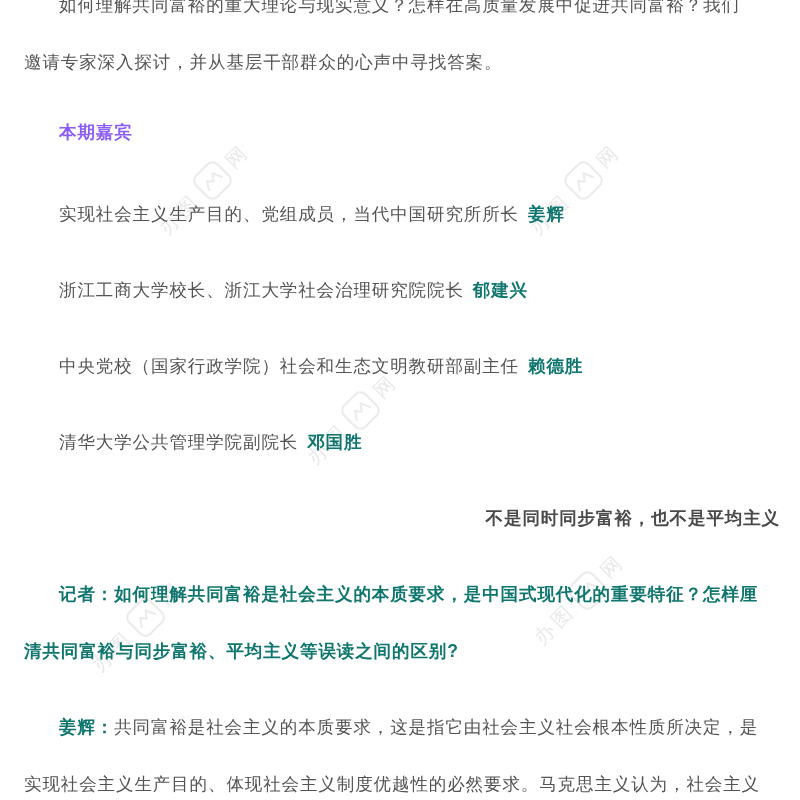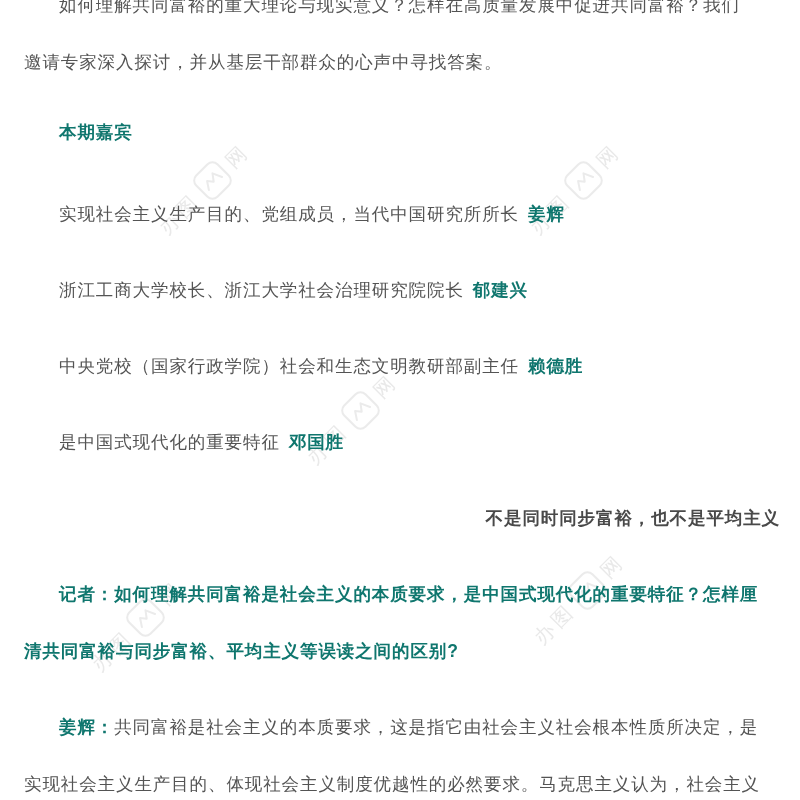--- a/index.html
+++ b/index.html
@@ -52,21 +52,21 @@
     font-size: 17.5px;
     line-height: 57px;
     letter-spacing: 0.9px;
     color: #545454;
     text-indent: 2em;
     white-space: pre-line;
   }
   .para.first { margin-bottom: 13px; }
   .para.heading {
     font-weight: bold;
-    color: #0f766e;
+    color: #8b5cf6;
     margin-bottom: 25px;
   }
   .para b { color: #0f766e; }
   .para.guest .guest-name { margin-left: 9px; }
   .para.center-title {
     text-align: right;
     font-weight: bold;
     color: #494949;
   }
   .para.question { font-weight: bold; color: #494949; }
@@ -122,19 +122,19 @@
     </div>
 </div>
 
 <main class="article">
     <p class="para first"><span>如何理解共同富裕的重大理论与现实意义？怎样在高质量发展中促进共同富裕？我们
 邀请专家深入探讨，并从基层干部群众的心声中寻找答案。</span></p>
     <p class="para heading"><span>本期嘉宾</span></p>
     <p class="para guest"><span>实现社会主义生产目的、党组成员，当代中国研究所所长</span><b class="guest-name">姜辉</b></p>
     <p class="para guest"><span>浙江工商大学校长、浙江大学社会治理研究院院长</span><b class="guest-name">郁建兴</b></p>
     <p class="para guest"><span>中央党校（国家行政学院）社会和生态文明教研部副主任</span><b class="guest-name">赖德胜</b></p>
-    <p class="para guest"><span>是中国式现代化的重要特征</span><b class="guest-name">邓国胜</b></p>
+    <p class="para guest"><span>清华大学公共管理学院副院长</span><b class="guest-name">邓国胜</b></p>
     <p class="para center-title"><span>不是同时同步富裕，也不是平均主义</span></p>
     <p class="para question"><b>记者：如何理解共同富裕是社会主义的本质要求，是中国式现代化的重要特征？怎样厘
 清共同富裕与同步富裕、平均主义等误读之间的区别?</b></p>
     <p class="para answer"><b class="speaker">姜辉：</b><span>共同富裕是社会主义的本质要求，这是指它由社会主义社会根本性质所决定，是
 实现社会主义生产目的、体现社会主义制度优越性的必然要求。马克思主义认为，社会主义</span></p>
   </main>
 
 </body></html>

